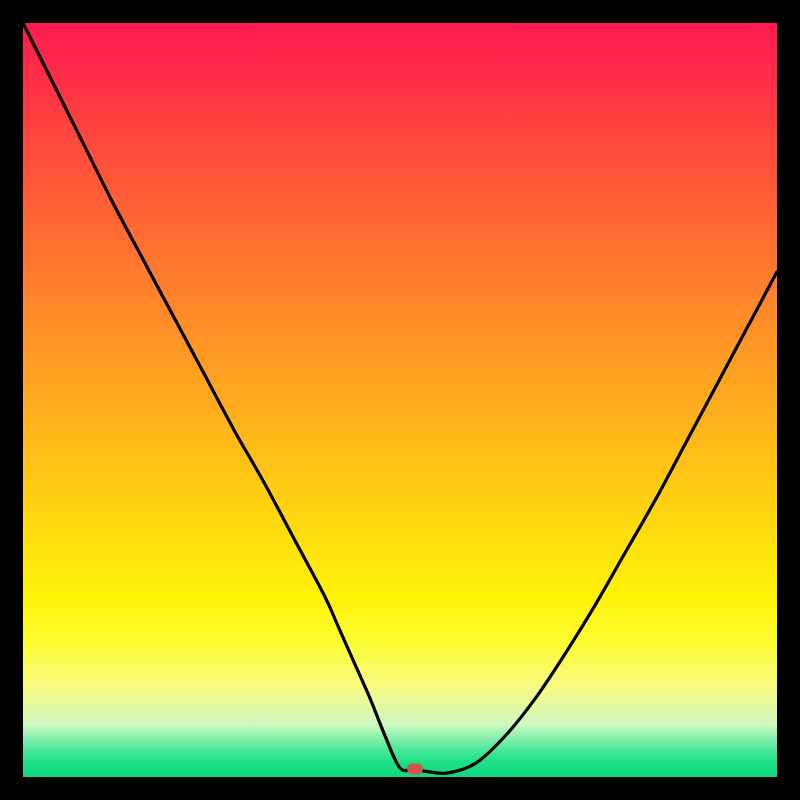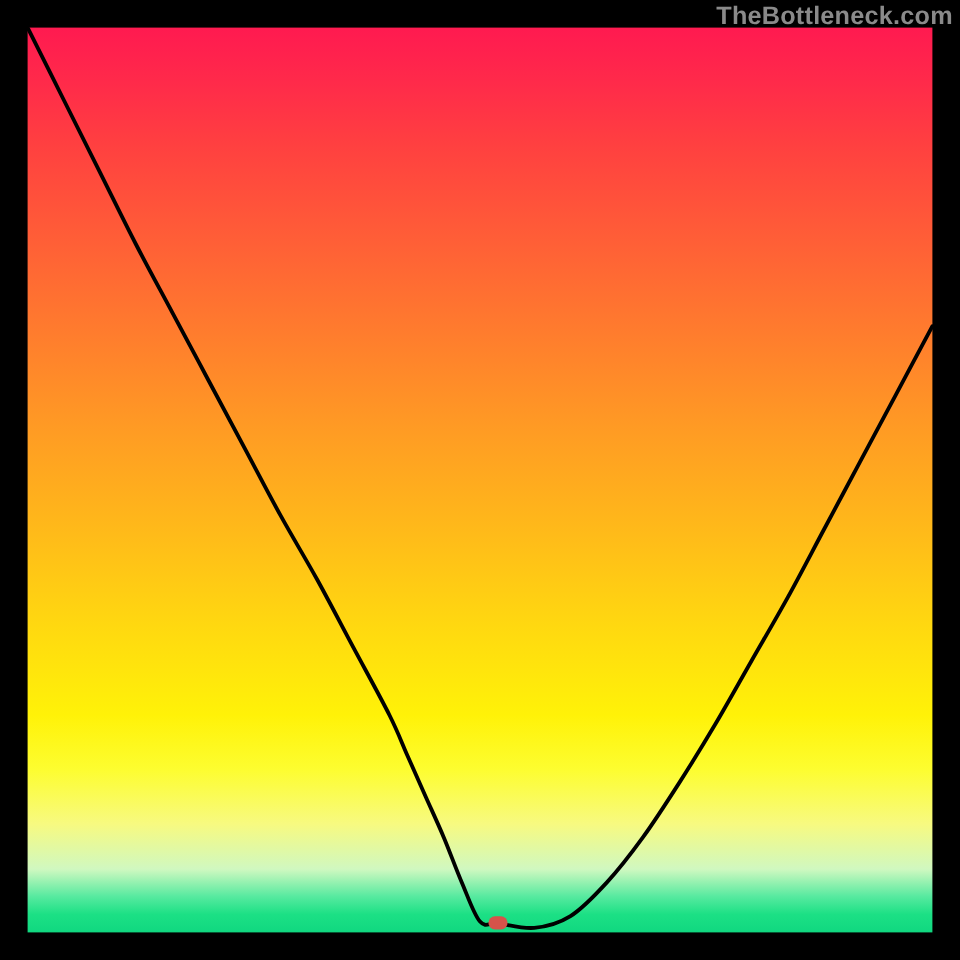--- a/index.html
+++ b/index.html
@@ -74,14 +74,13 @@
 
 <div class="frame">
   <div class="plot"></div>
 
   <svg class="curve" viewBox="0 0 754 754" preserveAspectRatio="none">
     <path id="curve-path" d="M 0,0 C 5.026666666666666,10.053333333333322 20.10666666666667,40.21333333333327 30.16,60.319999999999936 C 40.21333333333333,80.4266666666666 50.266666666666666,100.5333333333333 60.32,120.63999999999999 C 70.37333333333333,140.74666666666667 80.42666666666666,161.4816666666667 90.47999999999999,180.96000000000004 C 100.53333333333332,200.43833333333336 110.58666666666666,218.66 120.64,237.51 C 130.69333333333333,256.36 140.74666666666667,275.21000000000004 150.8,294.06 C 160.85333333333335,312.90999999999997 170.90666666666664,331.76 180.95999999999998,350.60999999999996 C 191.01333333333332,369.4599999999999 201.0666666666667,388.9383333333333 211.12000000000003,407.15999999999997 C 221.17333333333337,425.38166666666666 231.2266666666667,441.7183333333333 241.28,459.94 C 251.33333333333331,478.1616666666667 261.38666666666666,497.64 271.44,516.49 C 281.49333333333334,535.34 294.06,557.9599999999999 301.6,573.04 C 309.14000000000004,588.12 311.65333333333336,595.6600000000001 316.68,606.97 C 321.70666666666665,618.28 326.73333333333335,629.5899999999999 331.76,640.9 C 336.78666666666663,652.21 341.8133333333334,662.8916666666667 346.84000000000003,674.83 C 351.8666666666667,686.7683333333334 356.8933333333333,700.843 361.91999999999996,712.53 C 366.9466666666666,724.217 371.9733333333333,739.297 377,744.952 C 382.0266666666667,750.607 384.54,745.5803333333333 392.08000000000004,746.46 C 399.62000000000006,747.3396666666667 412.1866666666667,751.2353333333333 422.24000000000007,750.23 C 432.2933333333334,749.2246666666667 442.34666666666664,746.7113333333333 452.4,740.428 C 462.4533333333333,734.1446666666667 472.50666666666666,723.463 482.56,712.53 C 492.61333333333334,701.597 502.6666666666667,688.6533333333334 512.72,674.83 C 522.7733333333333,661.0066666666667 532.8266666666667,645.2983333333334 542.88,629.59 C 552.9333333333333,613.8816666666667 562.9866666666667,597.545 573.04,580.5799999999999 C 583.0933333333332,563.6149999999999 593.1466666666668,545.3933333333333 603.2,527.8 C 613.2533333333333,510.20666666666665 623.3066666666667,493.2416666666667 633.36,475.02 C 643.4133333333333,456.7983333333333 653.4666666666667,437.32 663.52,418.46999999999997 C 673.5733333333333,399.61999999999995 683.6266666666668,380.77 693.6800000000001,361.91999999999996 C 703.7333333333333,343.06999999999994 713.7866666666666,324.22 723.8399999999999,305.37 C 733.8933333333332,286.52 748.9733333333334,258.245 754,248.82" fill="none" stroke="#000000" stroke-width="3.2" stroke-linecap="round" stroke-linejoin="round"></path>
   </svg>
 
   <div class="marker" id="marker" style="left: 415.08px; top: 769.46px; background: rgb(214, 83, 74);"></div>
 
-  <div class="watermark">TheBottleneck.com</div>
 </div>
 
 </body></html>

